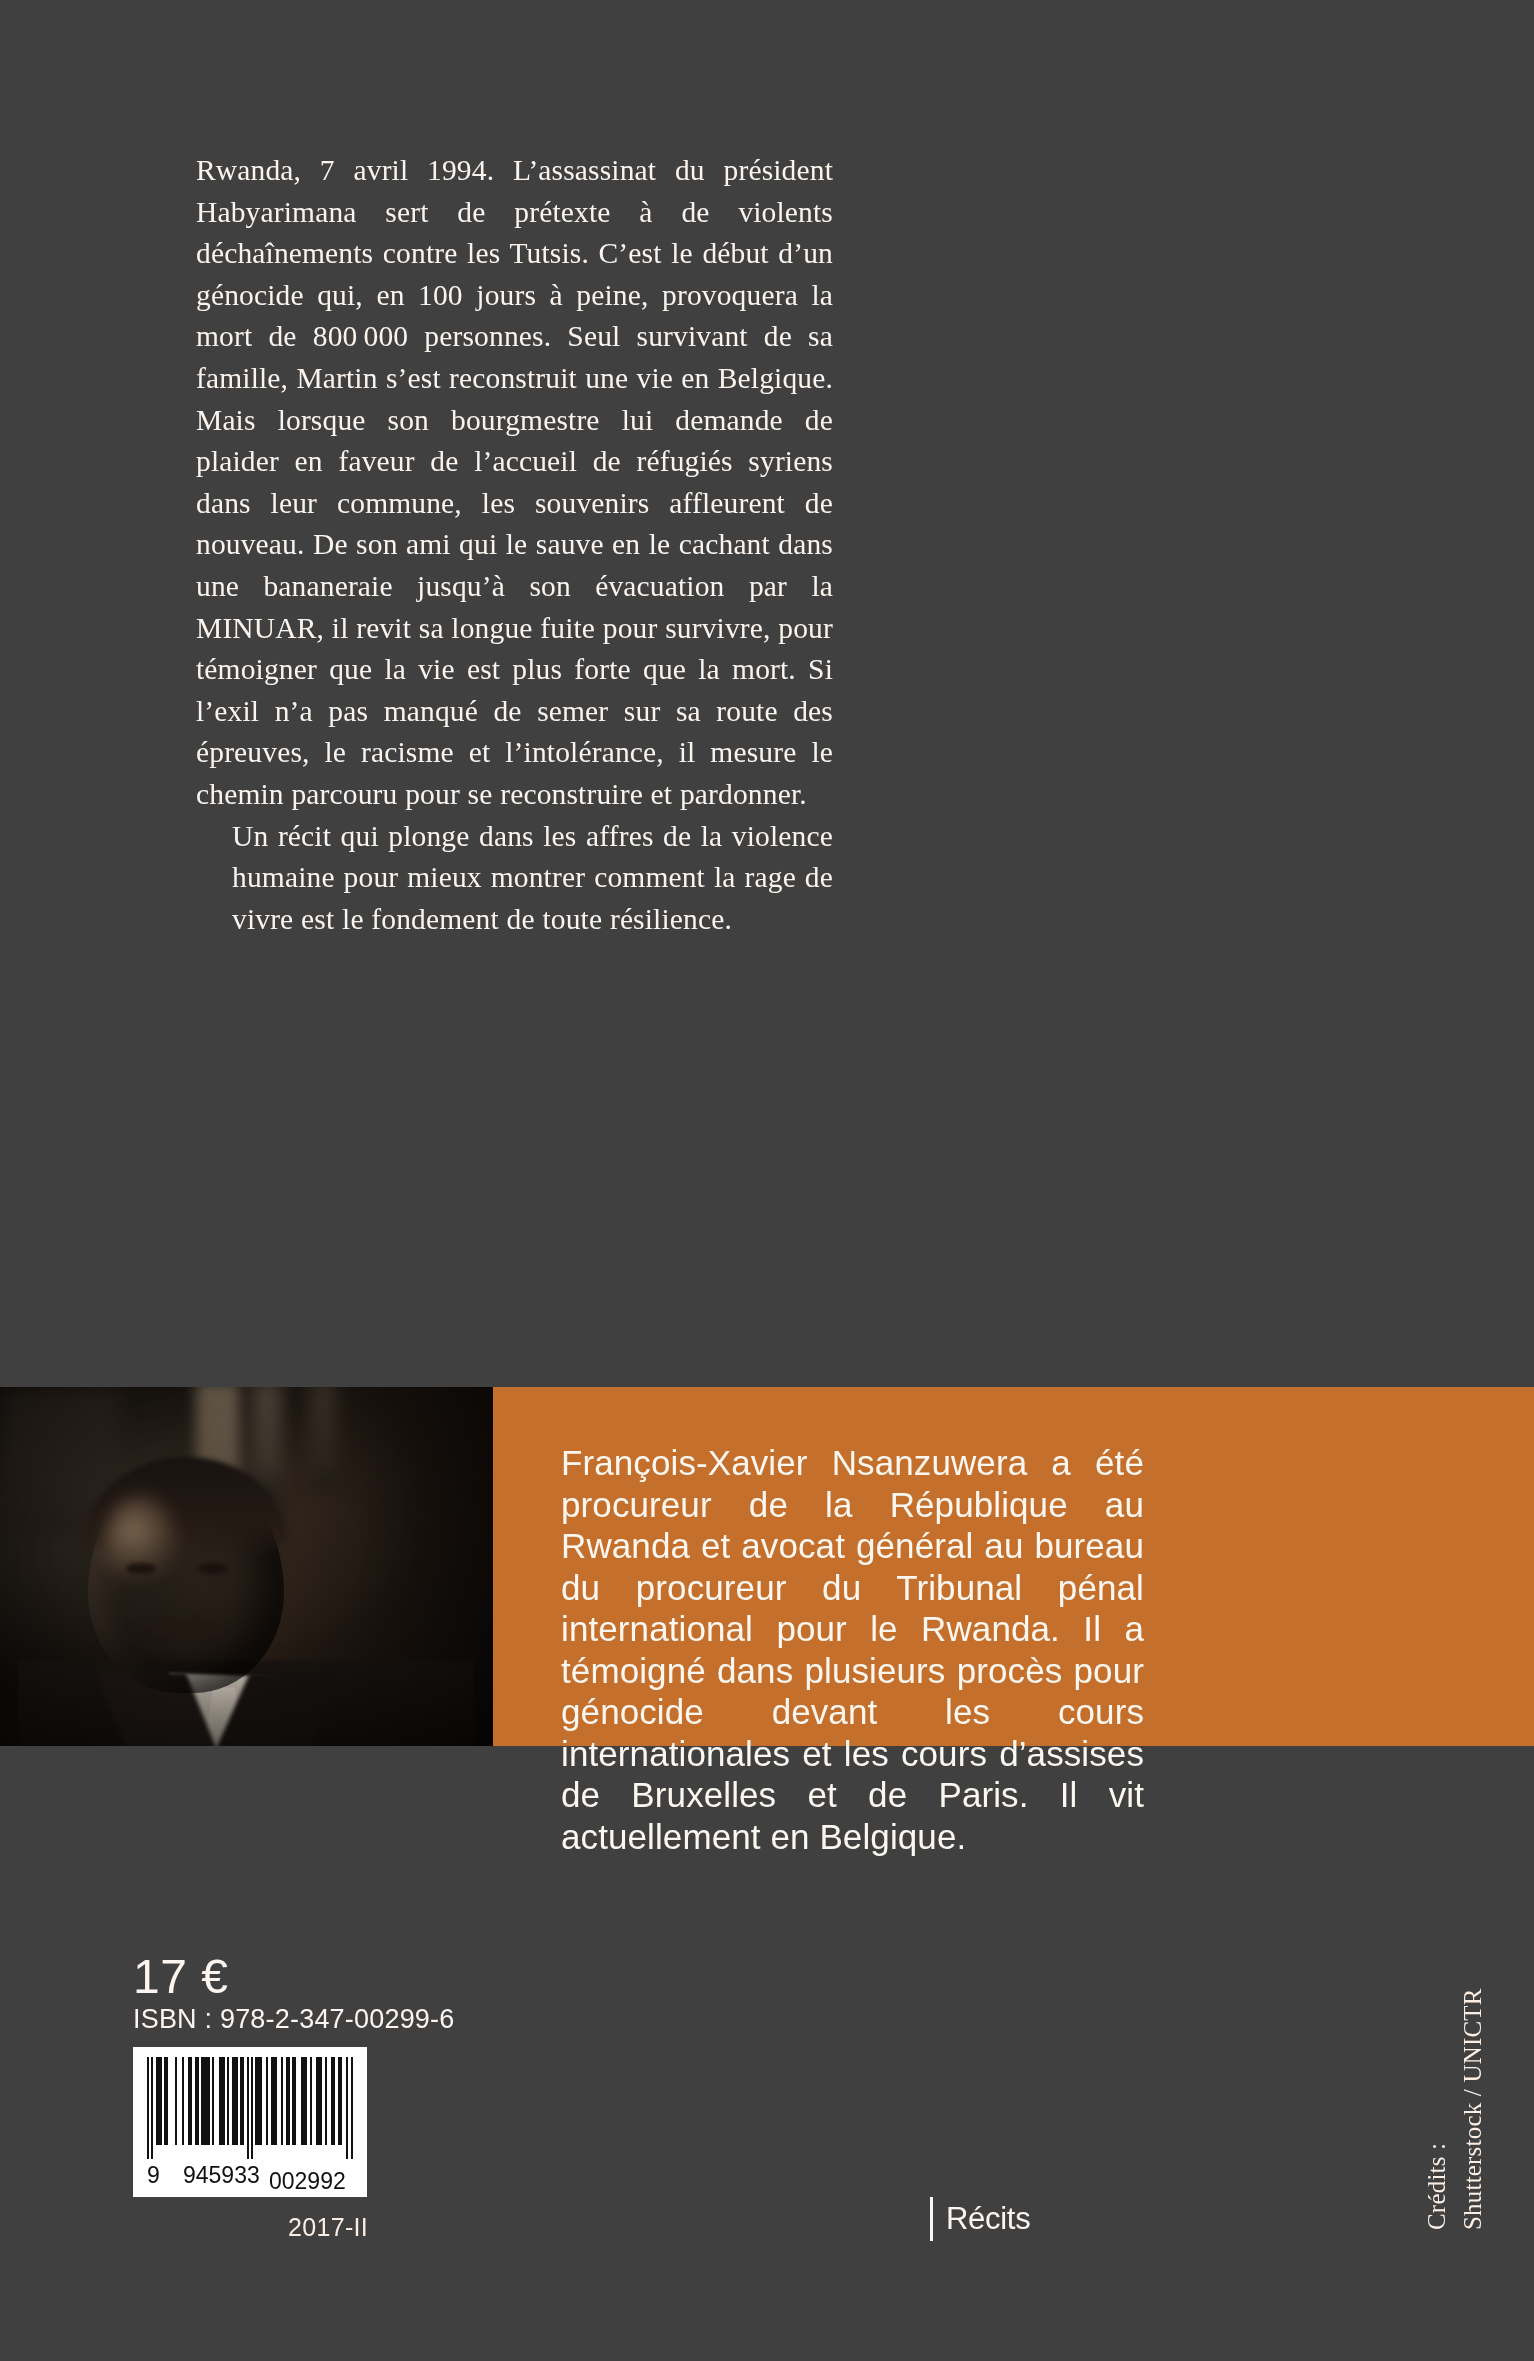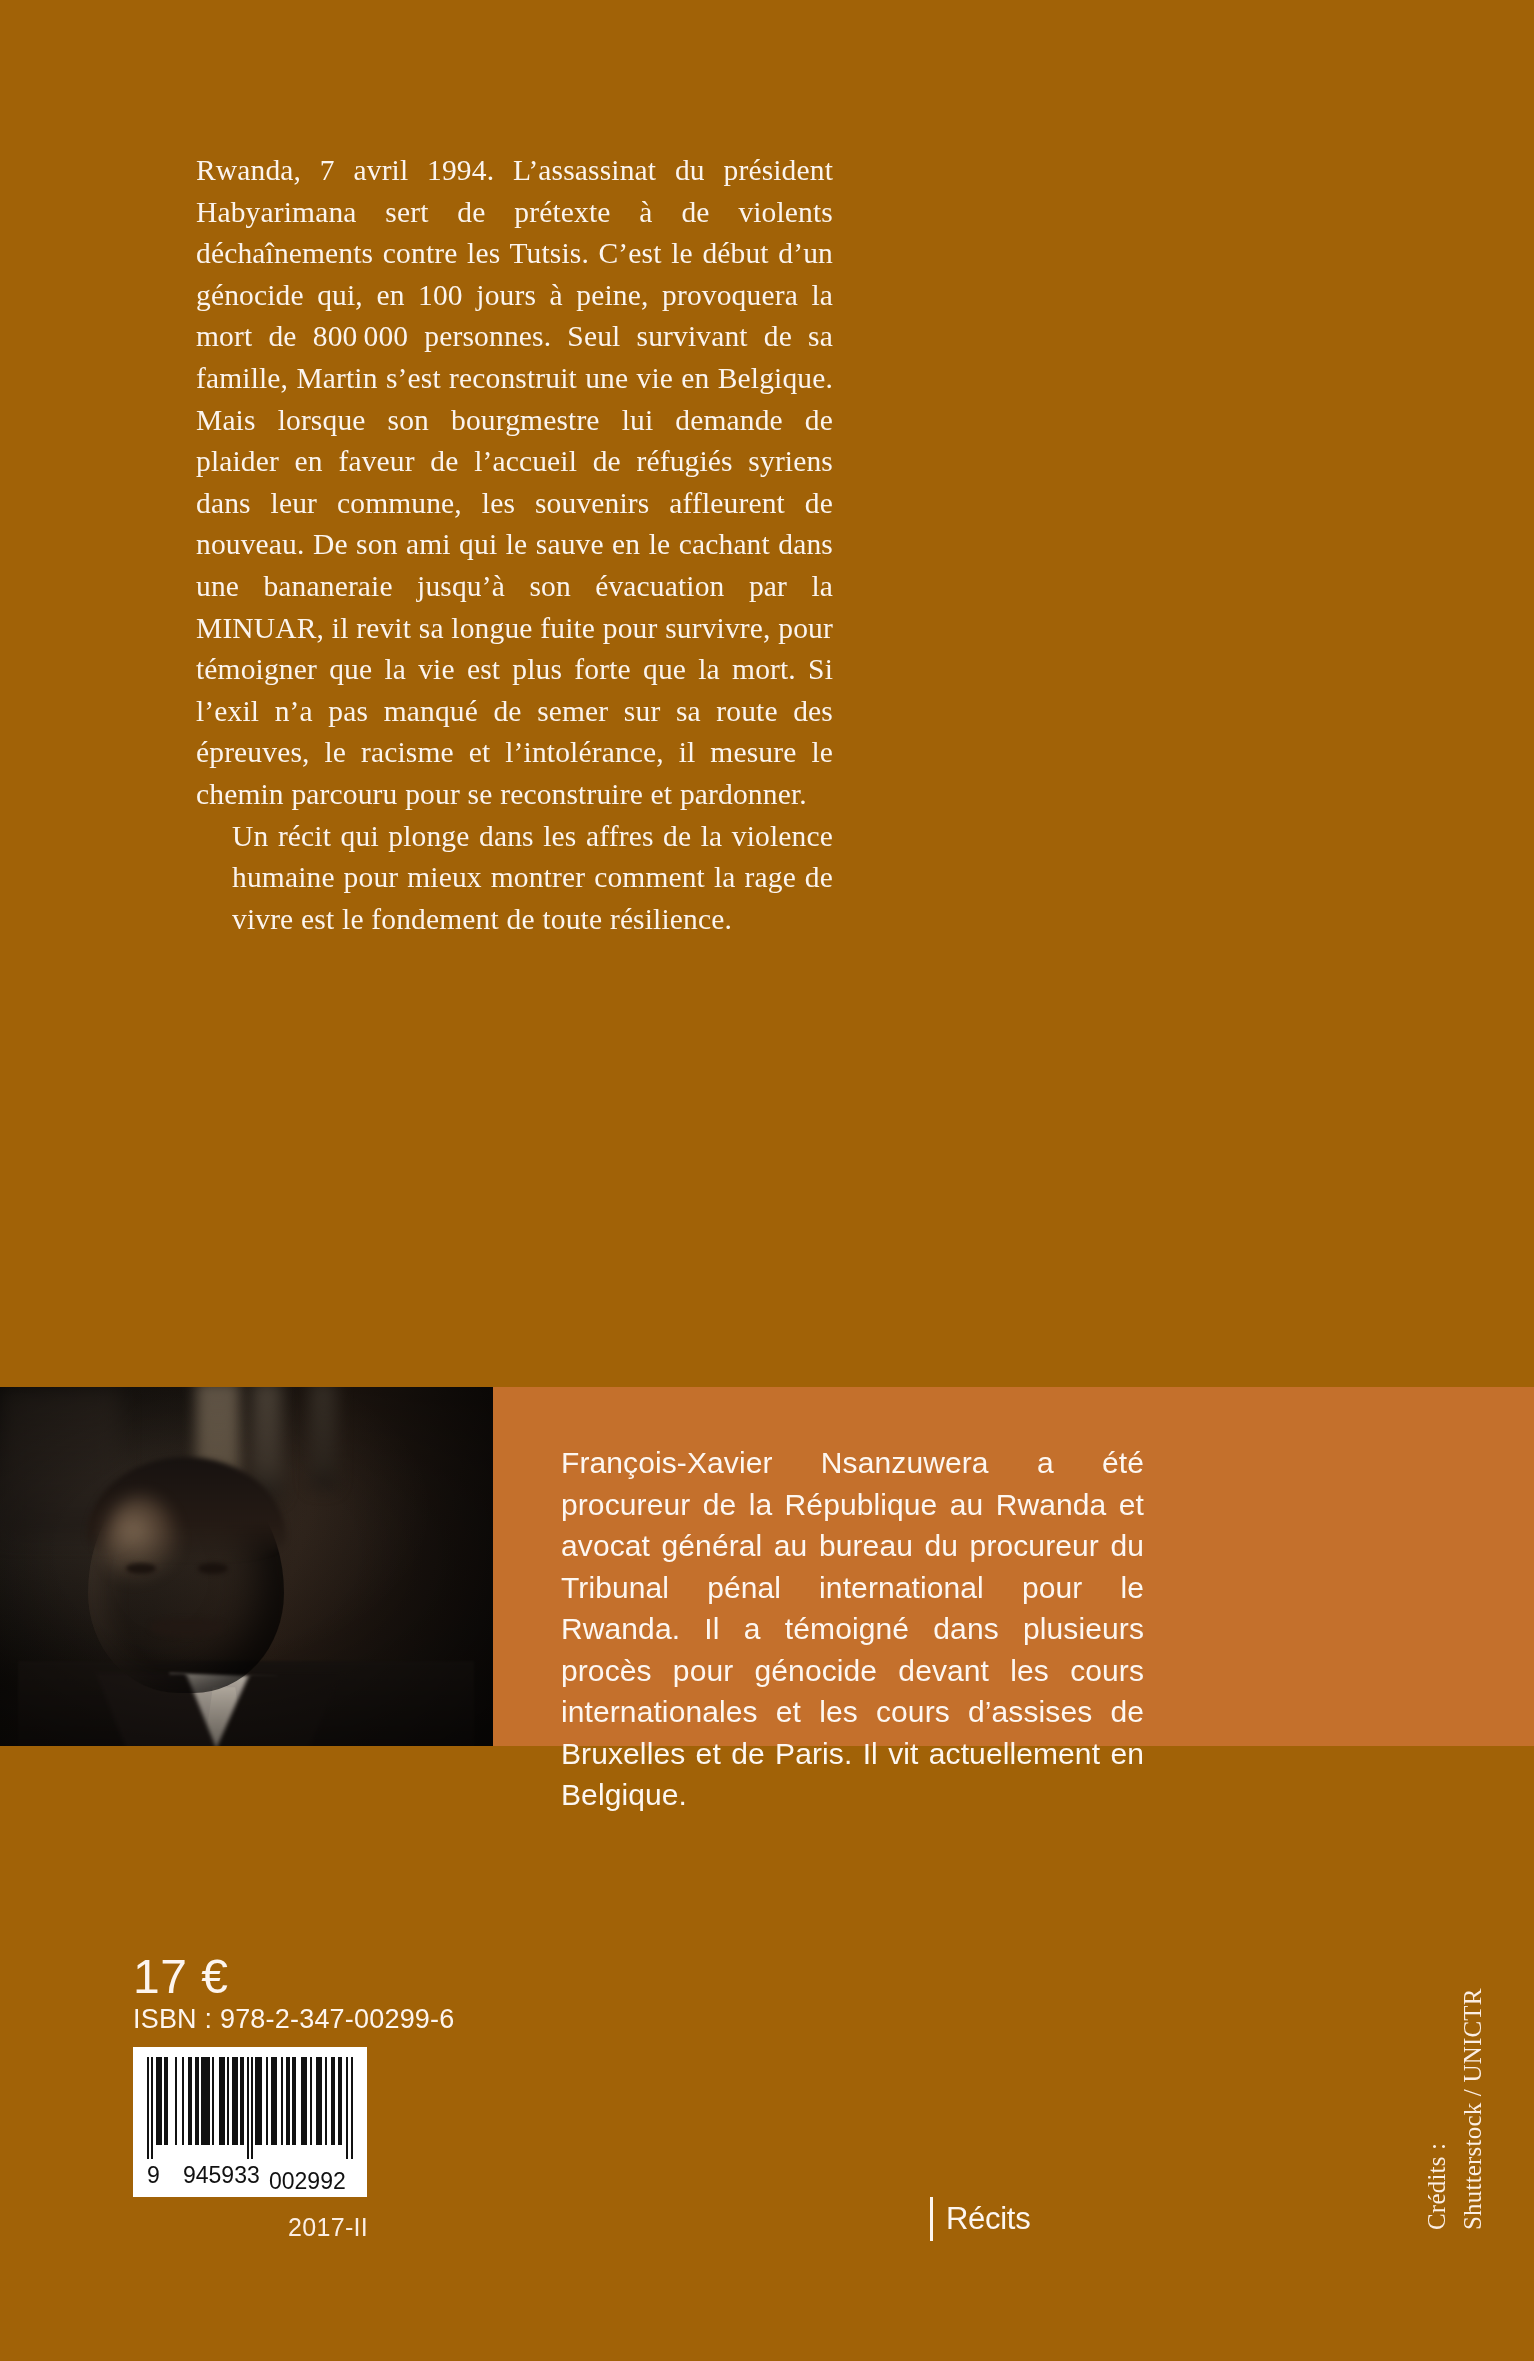--- a/index.html
+++ b/index.html
@@ -10,21 +10,21 @@
   body {
     width: 1534px;
     height: 2361px;
     font-family: "Liberation Serif", serif;
   }
 
   #cover {
     position: relative;
     width: 1534px;
     height: 2361px;
-    background: #a16207;
+    background: #404040;
     overflow: hidden;
   }
 
   
   #blurb {
     position: absolute;
     left: 196px;
     top: 150px;
     width: 637px;
     color: #fbf4ee;
@@ -209,21 +209,21 @@
     height: 359px;
     background: #c4702c;
   }
   #author-bio .bio-text {
     position: absolute;
     left: 68px;
     top: 55px;
     width: 583px;
     color: #fdf7f1;
     font-family: "Liberation Sans", sans-serif;
-    font-size: 30px;
+    font-size: 35px;
     line-height: 41.5px;
     text-align: justify;
     letter-spacing: 0.1px;
     -webkit-hyphens: none;
     hyphens: none;
   }
   #author-bio .bio-text p { margin: 0; }
 
   
   #price {

